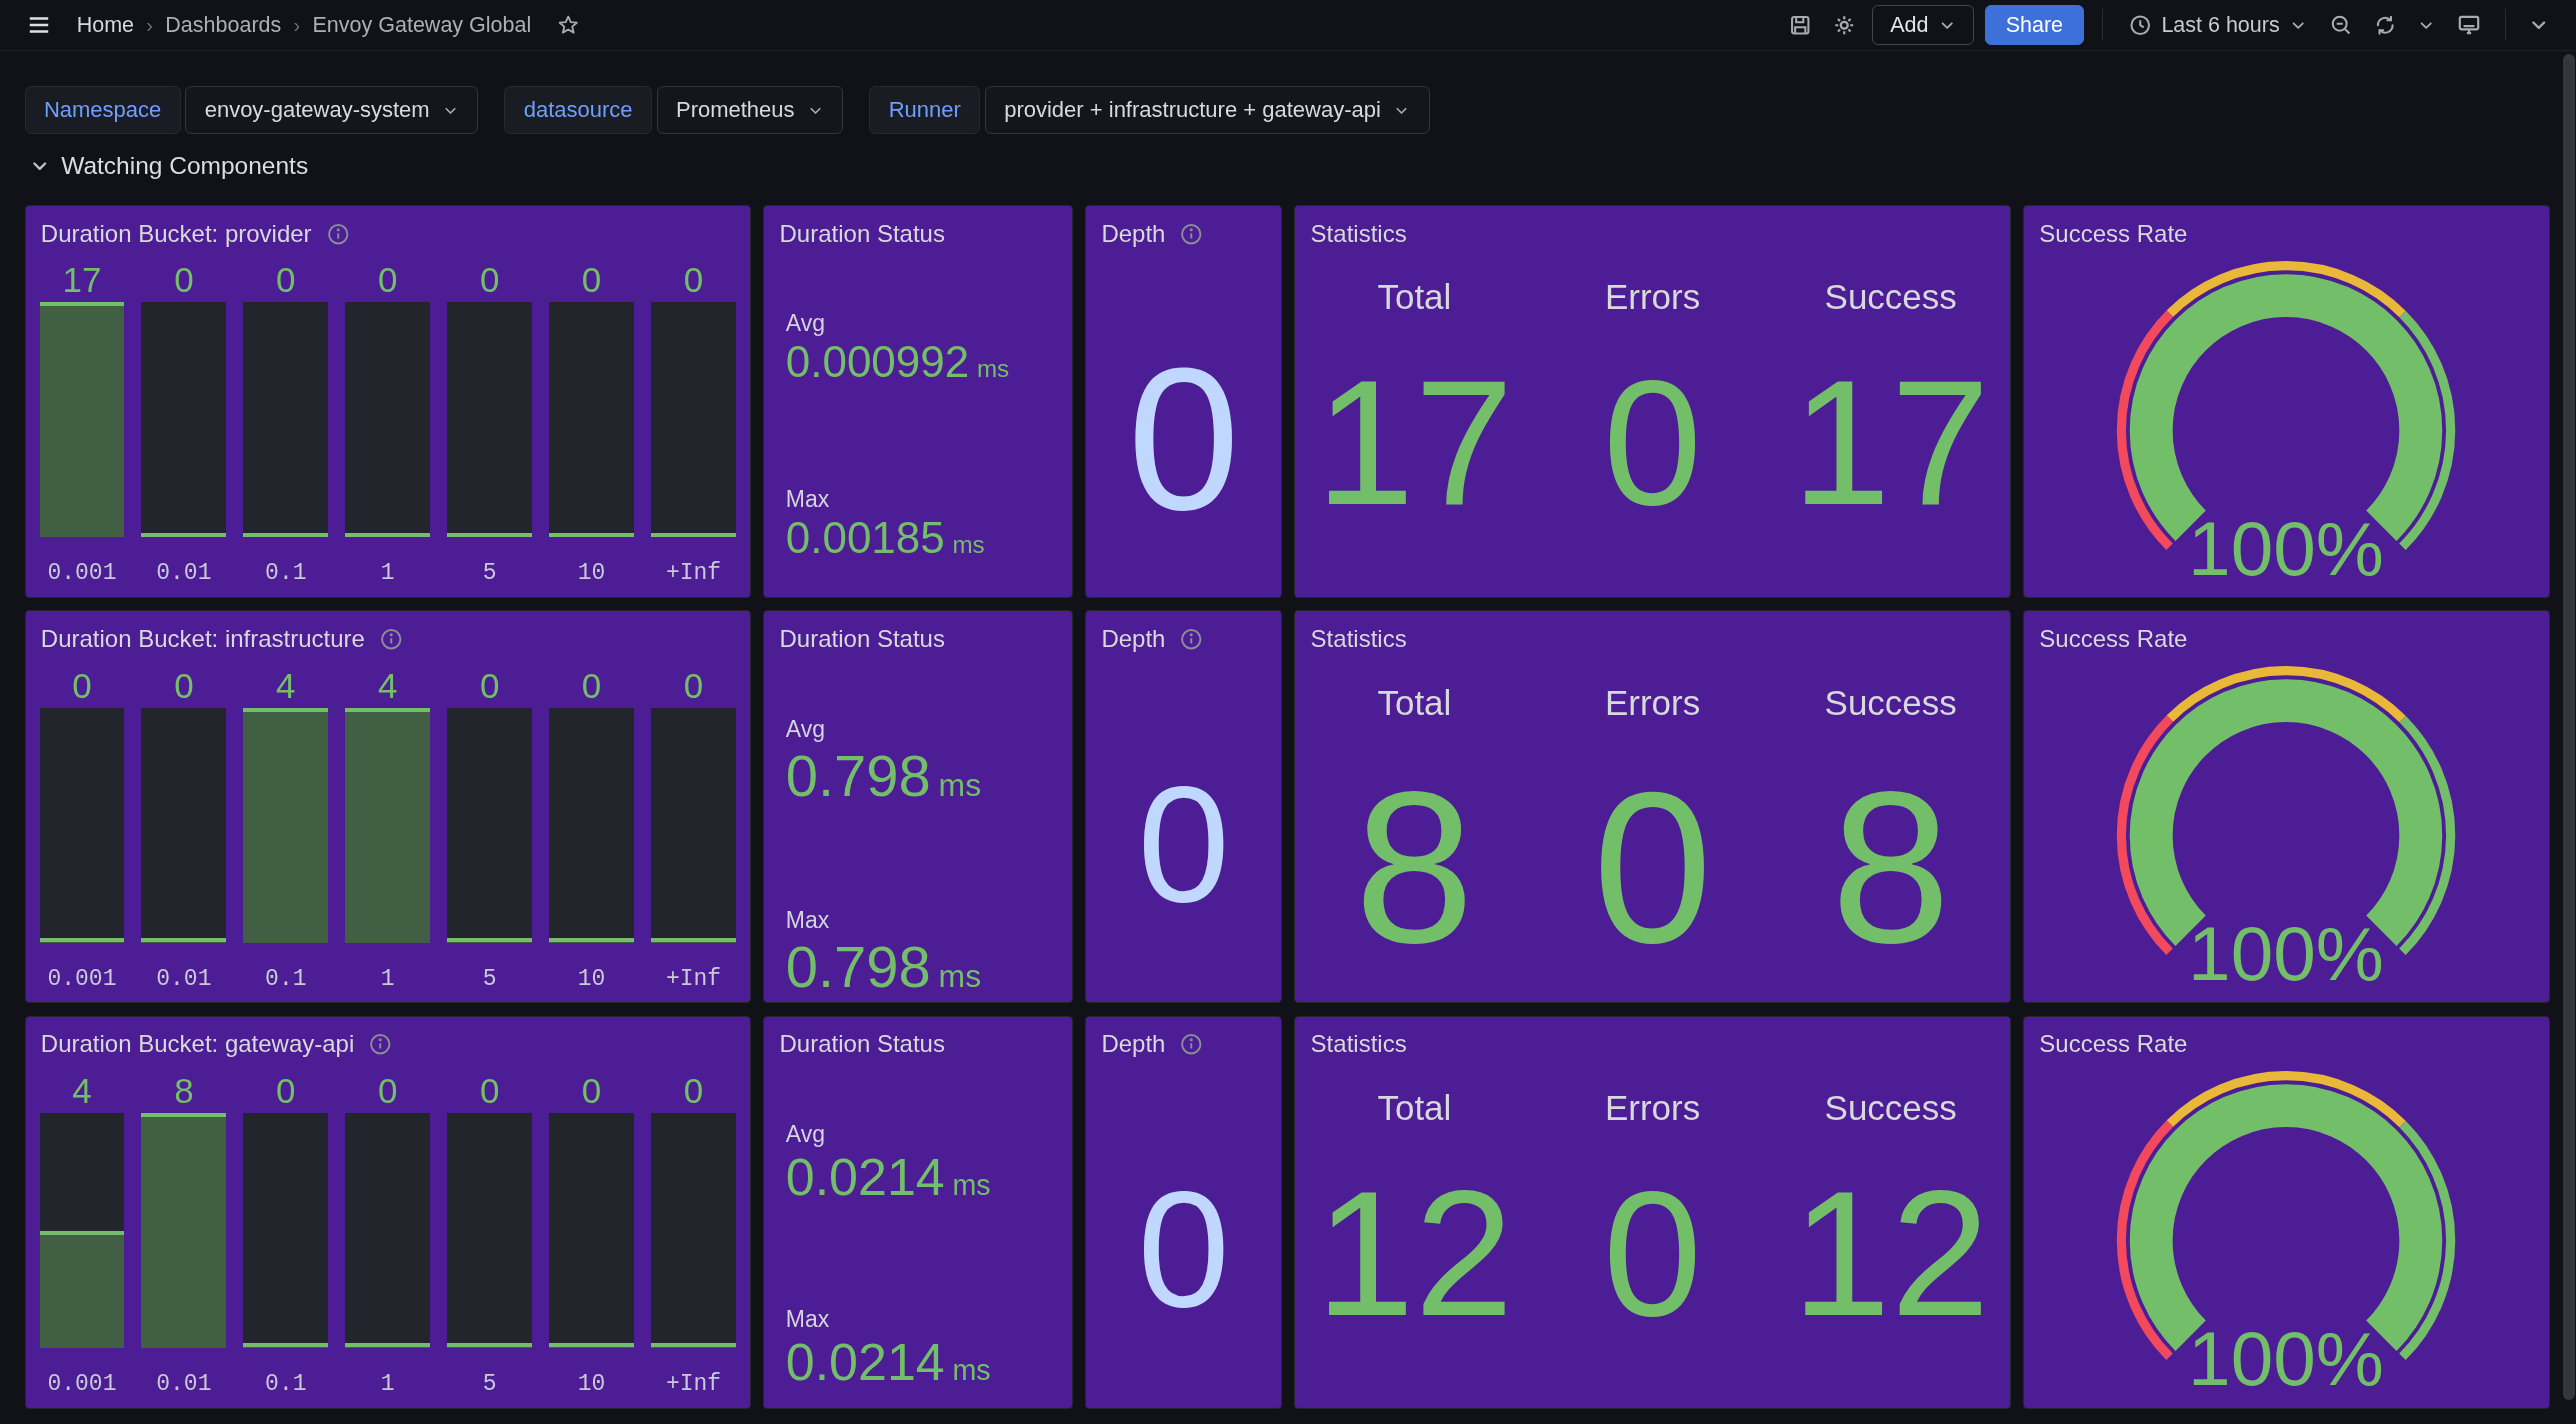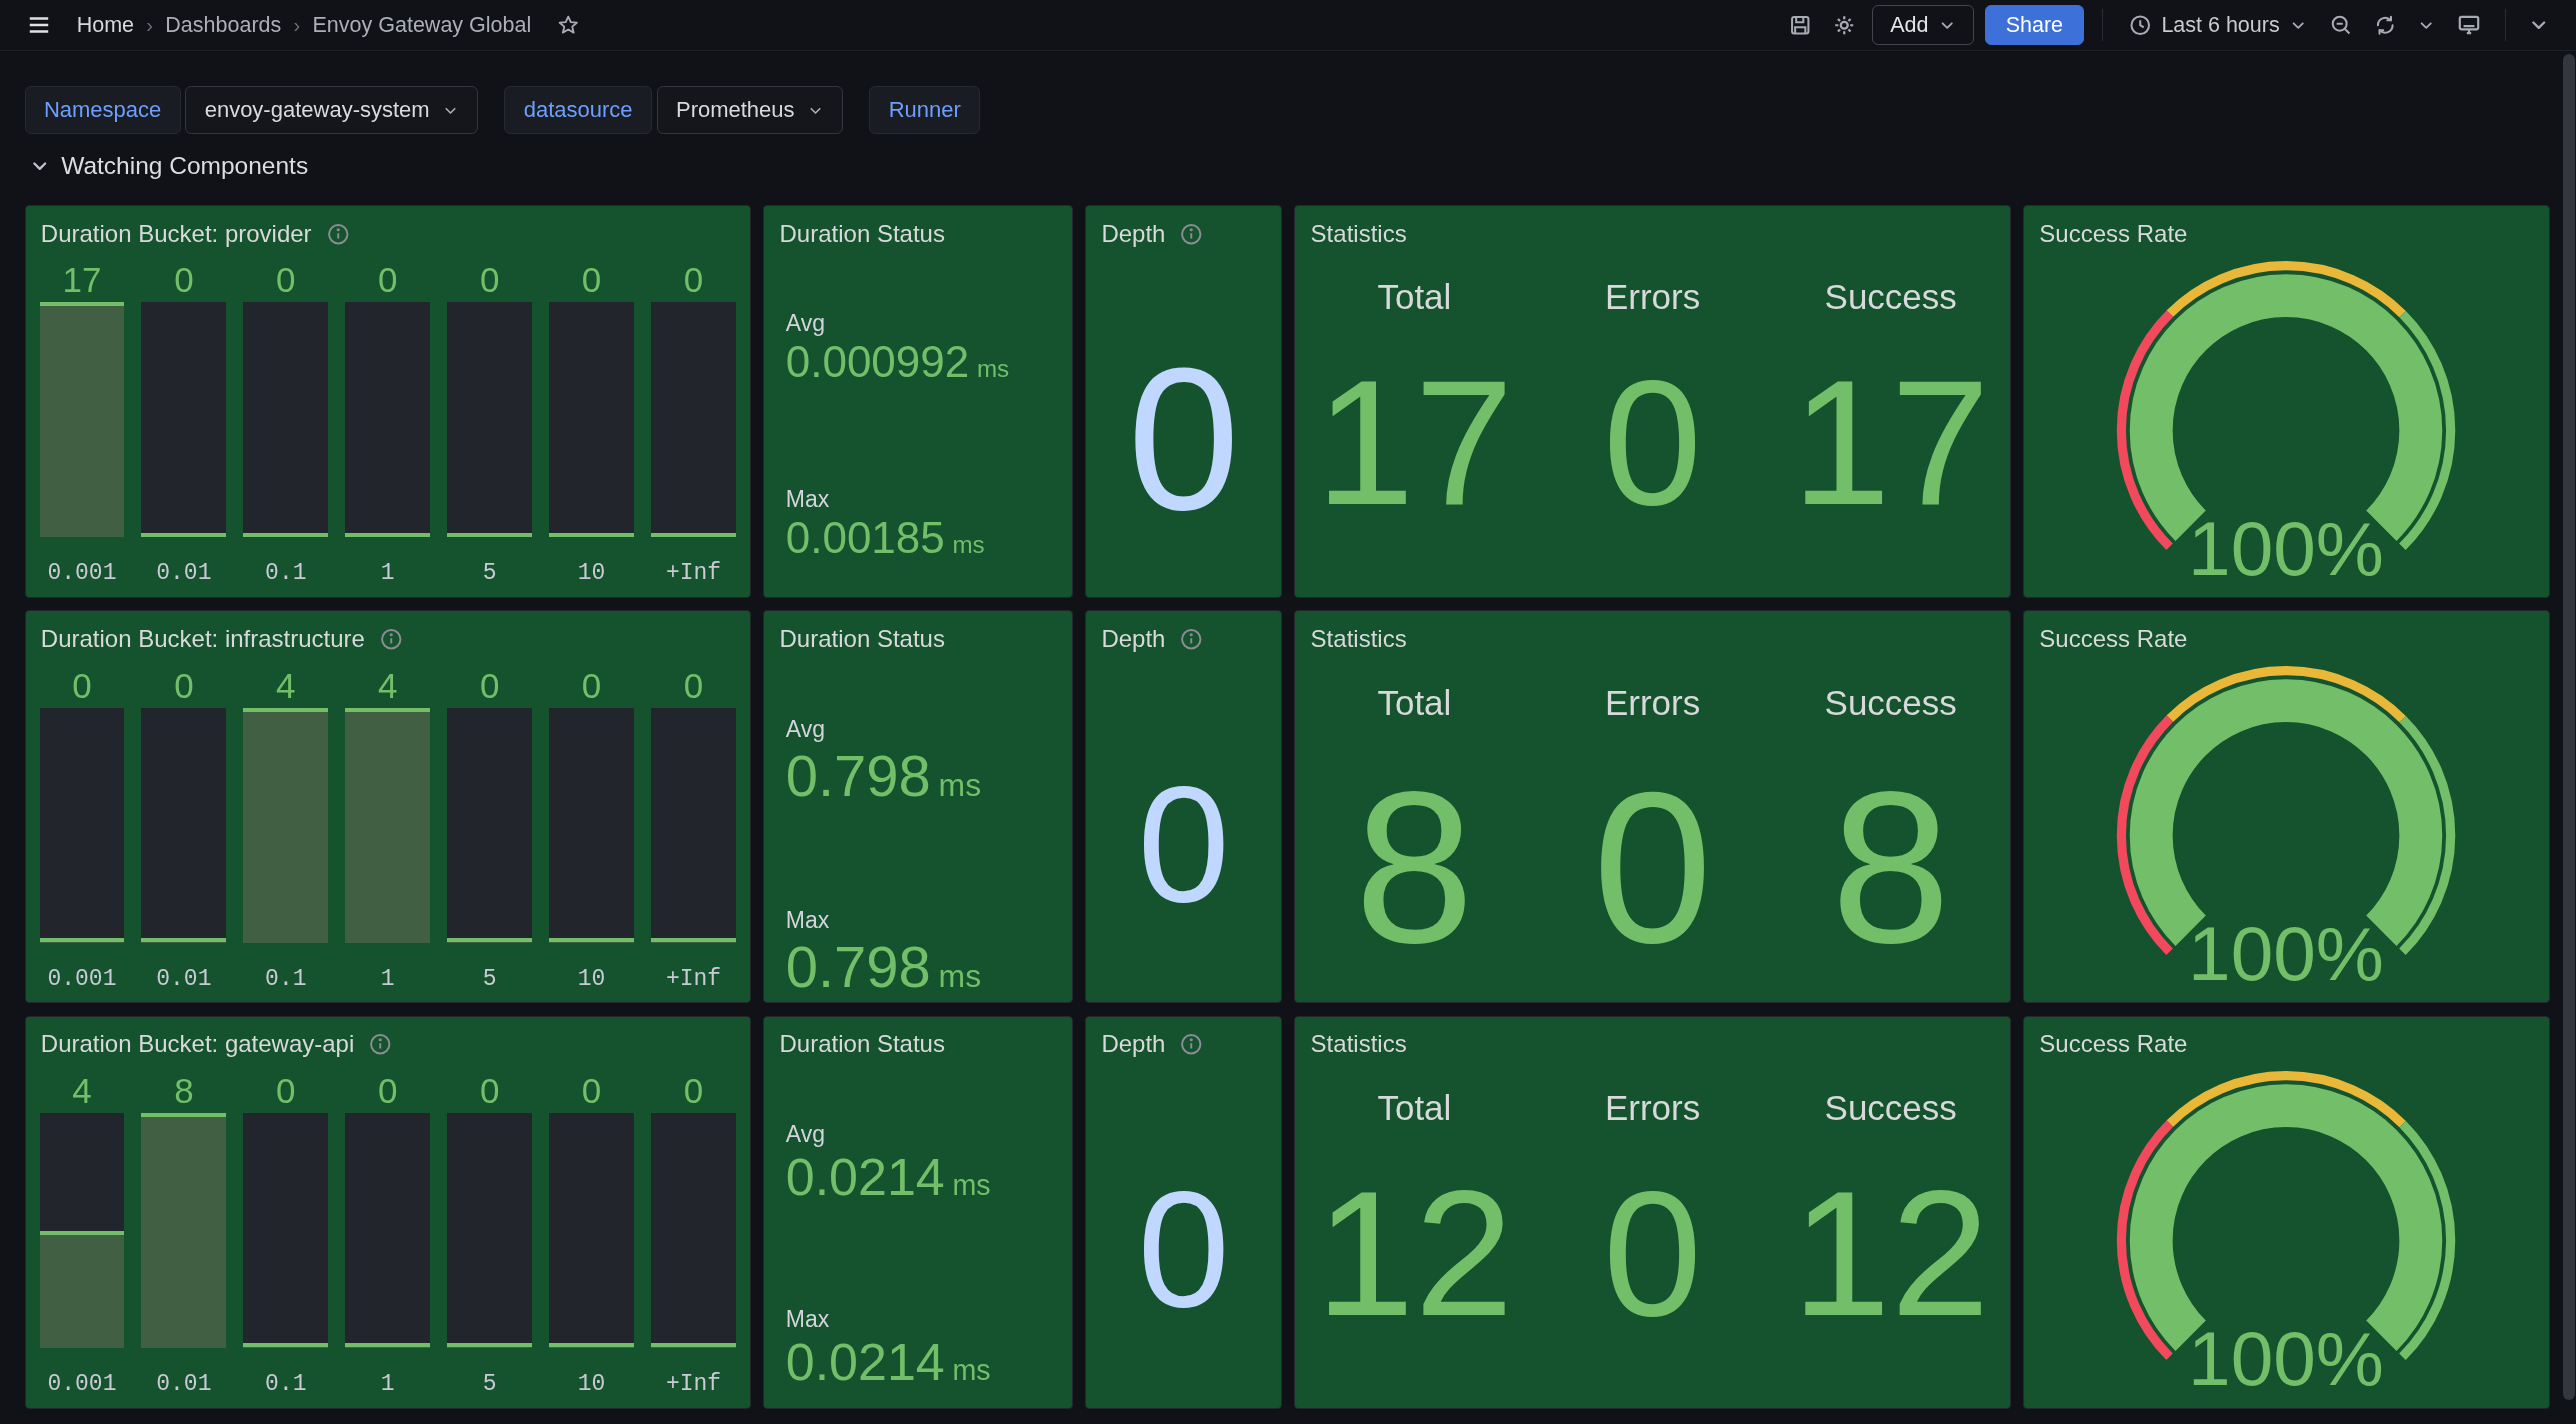--- a/index.html
+++ b/index.html
@@ -37,21 +37,21 @@
   .chip-value{background:#14161B;border:0.8px solid #34363E;color:#D9DADF;gap:12.3px;cursor:pointer;}
 
   
   .row-header{position:absolute;top:152px;left:29px;display:flex;align-items:center;gap:10.7px;cursor:pointer;}
   .row-header .title{font-size:24.5px;font-weight:500;color:#DCDDE2;}
   .row-header .chev{color:#C2C3CA;}
 
   
   .dash{position:absolute;left:24.5px;top:205px;width:2525px;display:grid;
     grid-template-columns:948fr 404fr 257fr 935fr 687fr;grid-auto-rows:393px;gap:12.3px;}
-  .panel{background:#14532d;border:0.8px solid #25272D;border-radius:4.6px;box-sizing:border-box;
+  .panel{background:#4c1d95;border:0.8px solid #25272D;border-radius:4.6px;box-sizing:border-box;
     overflow:hidden;display:flex;flex-direction:column;}
   .panel-head{display:flex;align-items:center;gap:14px;padding:12.3px 15.3px 0;height:31px;flex:none;cursor:pointer;}
   .panel-title{font-size:24px;font-weight:500;color:#D8D9DA;white-space:nowrap;}
   .info-ic{color:#8A8D94;display:flex;cursor:pointer;}
 
   
   .bars{display:flex;gap:17px;padding:9.2px 14px 10.7px;flex:1;box-sizing:border-box;}
   .bar-col{flex:1;display:flex;flex-direction:column;min-width:0;}
   .bar-val{text-align:center;font-size:35px;color:#73BF69;height:44px;line-height:44px;flex:none;}
   .bar-track{flex:1;background:#22252B;display:flex;align-items:flex-end;}
@@ -201,20 +201,26 @@
       <div class="chip-label">datasource</div>
       <div class="chip-value">
         <span>Prometheus</span>
         <svg class="caret" width="17" height="17" viewBox="0 0 24 24" fill="none" stroke="currentColor" stroke-width="2.4" stroke-linecap="round" stroke-linejoin="round">
             <path d="M6 9.5l6 6 6-6"></path>
           </svg>
       </div>
     </div>
     <div class="chip">
       <div class="chip-label">Runner</div>
+      <div class="chip-value">
+        <span>provider + infrastructure + gateway-api</span>
+        <svg class="caret" width="17" height="17" viewBox="0 0 24 24" fill="none" stroke="currentColor" stroke-width="2.4" stroke-linecap="round" stroke-linejoin="round">
+            <path d="M6 9.5l6 6 6-6"></path>
+          </svg>
+      </div>
     </div>
   </div>
 
   <div class="row-header">
     <svg class="chev" width="21.5" height="21.5" viewBox="0 0 24 24" fill="none" stroke="currentColor" stroke-width="2.6" stroke-linecap="round" stroke-linejoin="round">
         <path d="M6 9.5l6 6 6-6"></path>
       </svg>
     <span class="title">Watching Components</span>
   </div>
 

